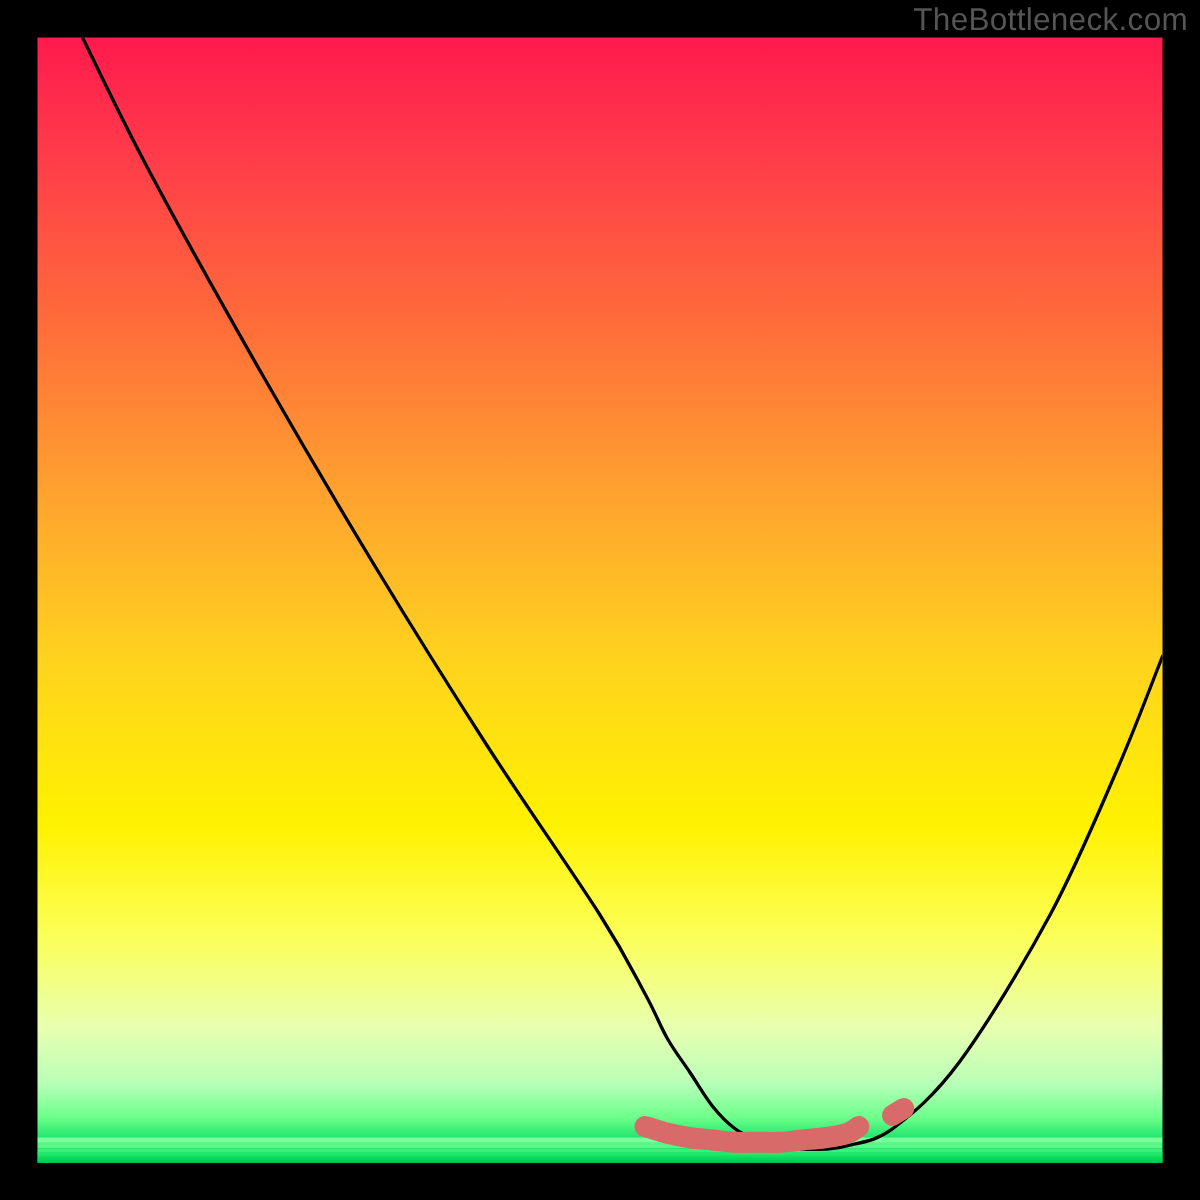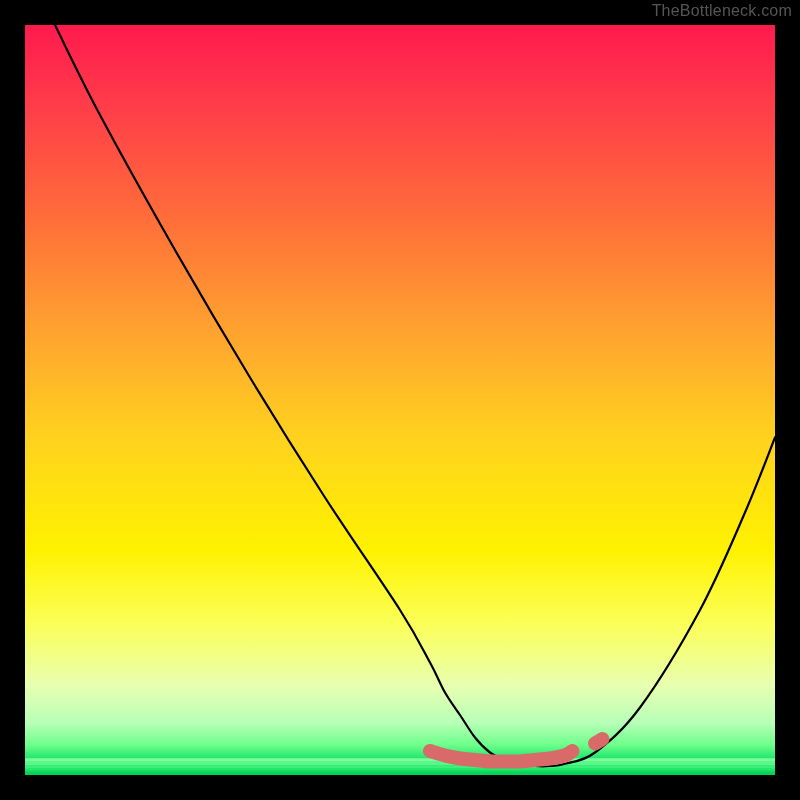--- a/index.html
+++ b/index.html
@@ -35,21 +35,21 @@
       #b8ffb8 93%,
       #6dff8a 96%,
       #17e36b 98%,
       #00d968 100%);
   }
   .attribution {
     position: absolute;
     top: 2px;
     right: 8px;
     color: #555;
-    font-size: 16px;
+    font-size: 21px;
     font-weight: 500;
     letter-spacing: 0.2px;
   }
   svg.overlay {
     position: absolute;
     left: 0;
     top: 0;
     width: 750px;
     height: 750px;
   }

